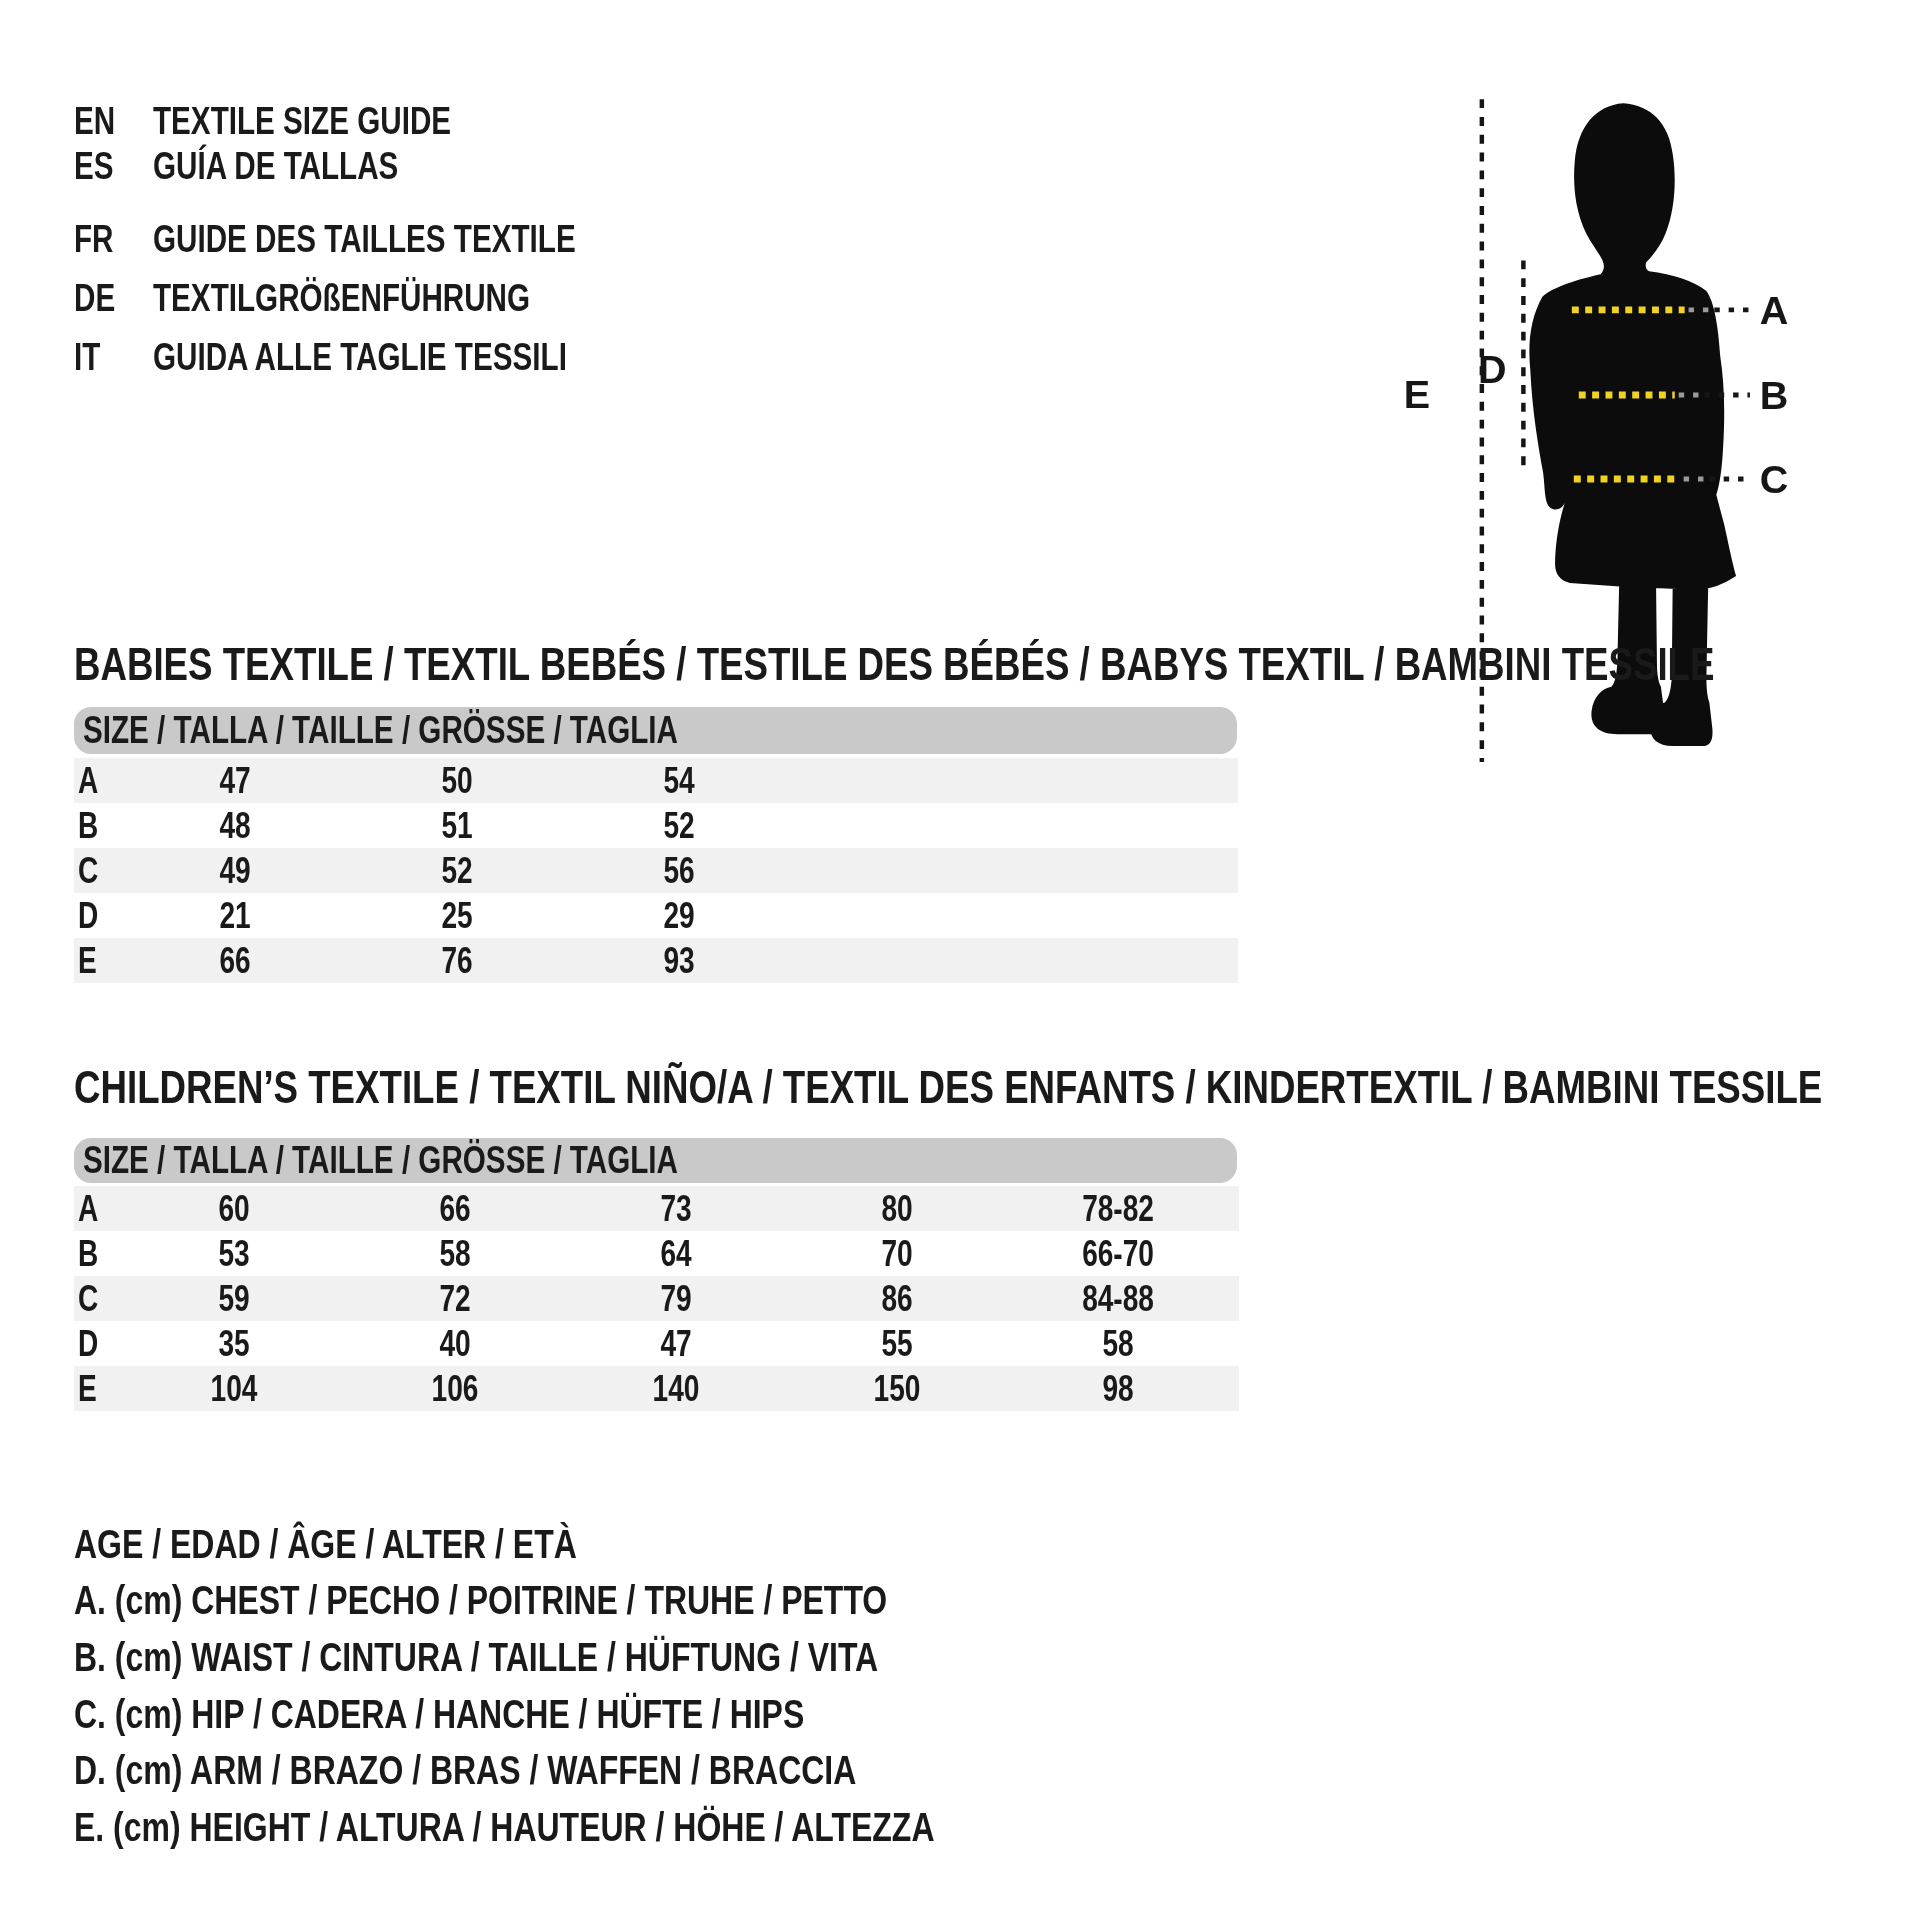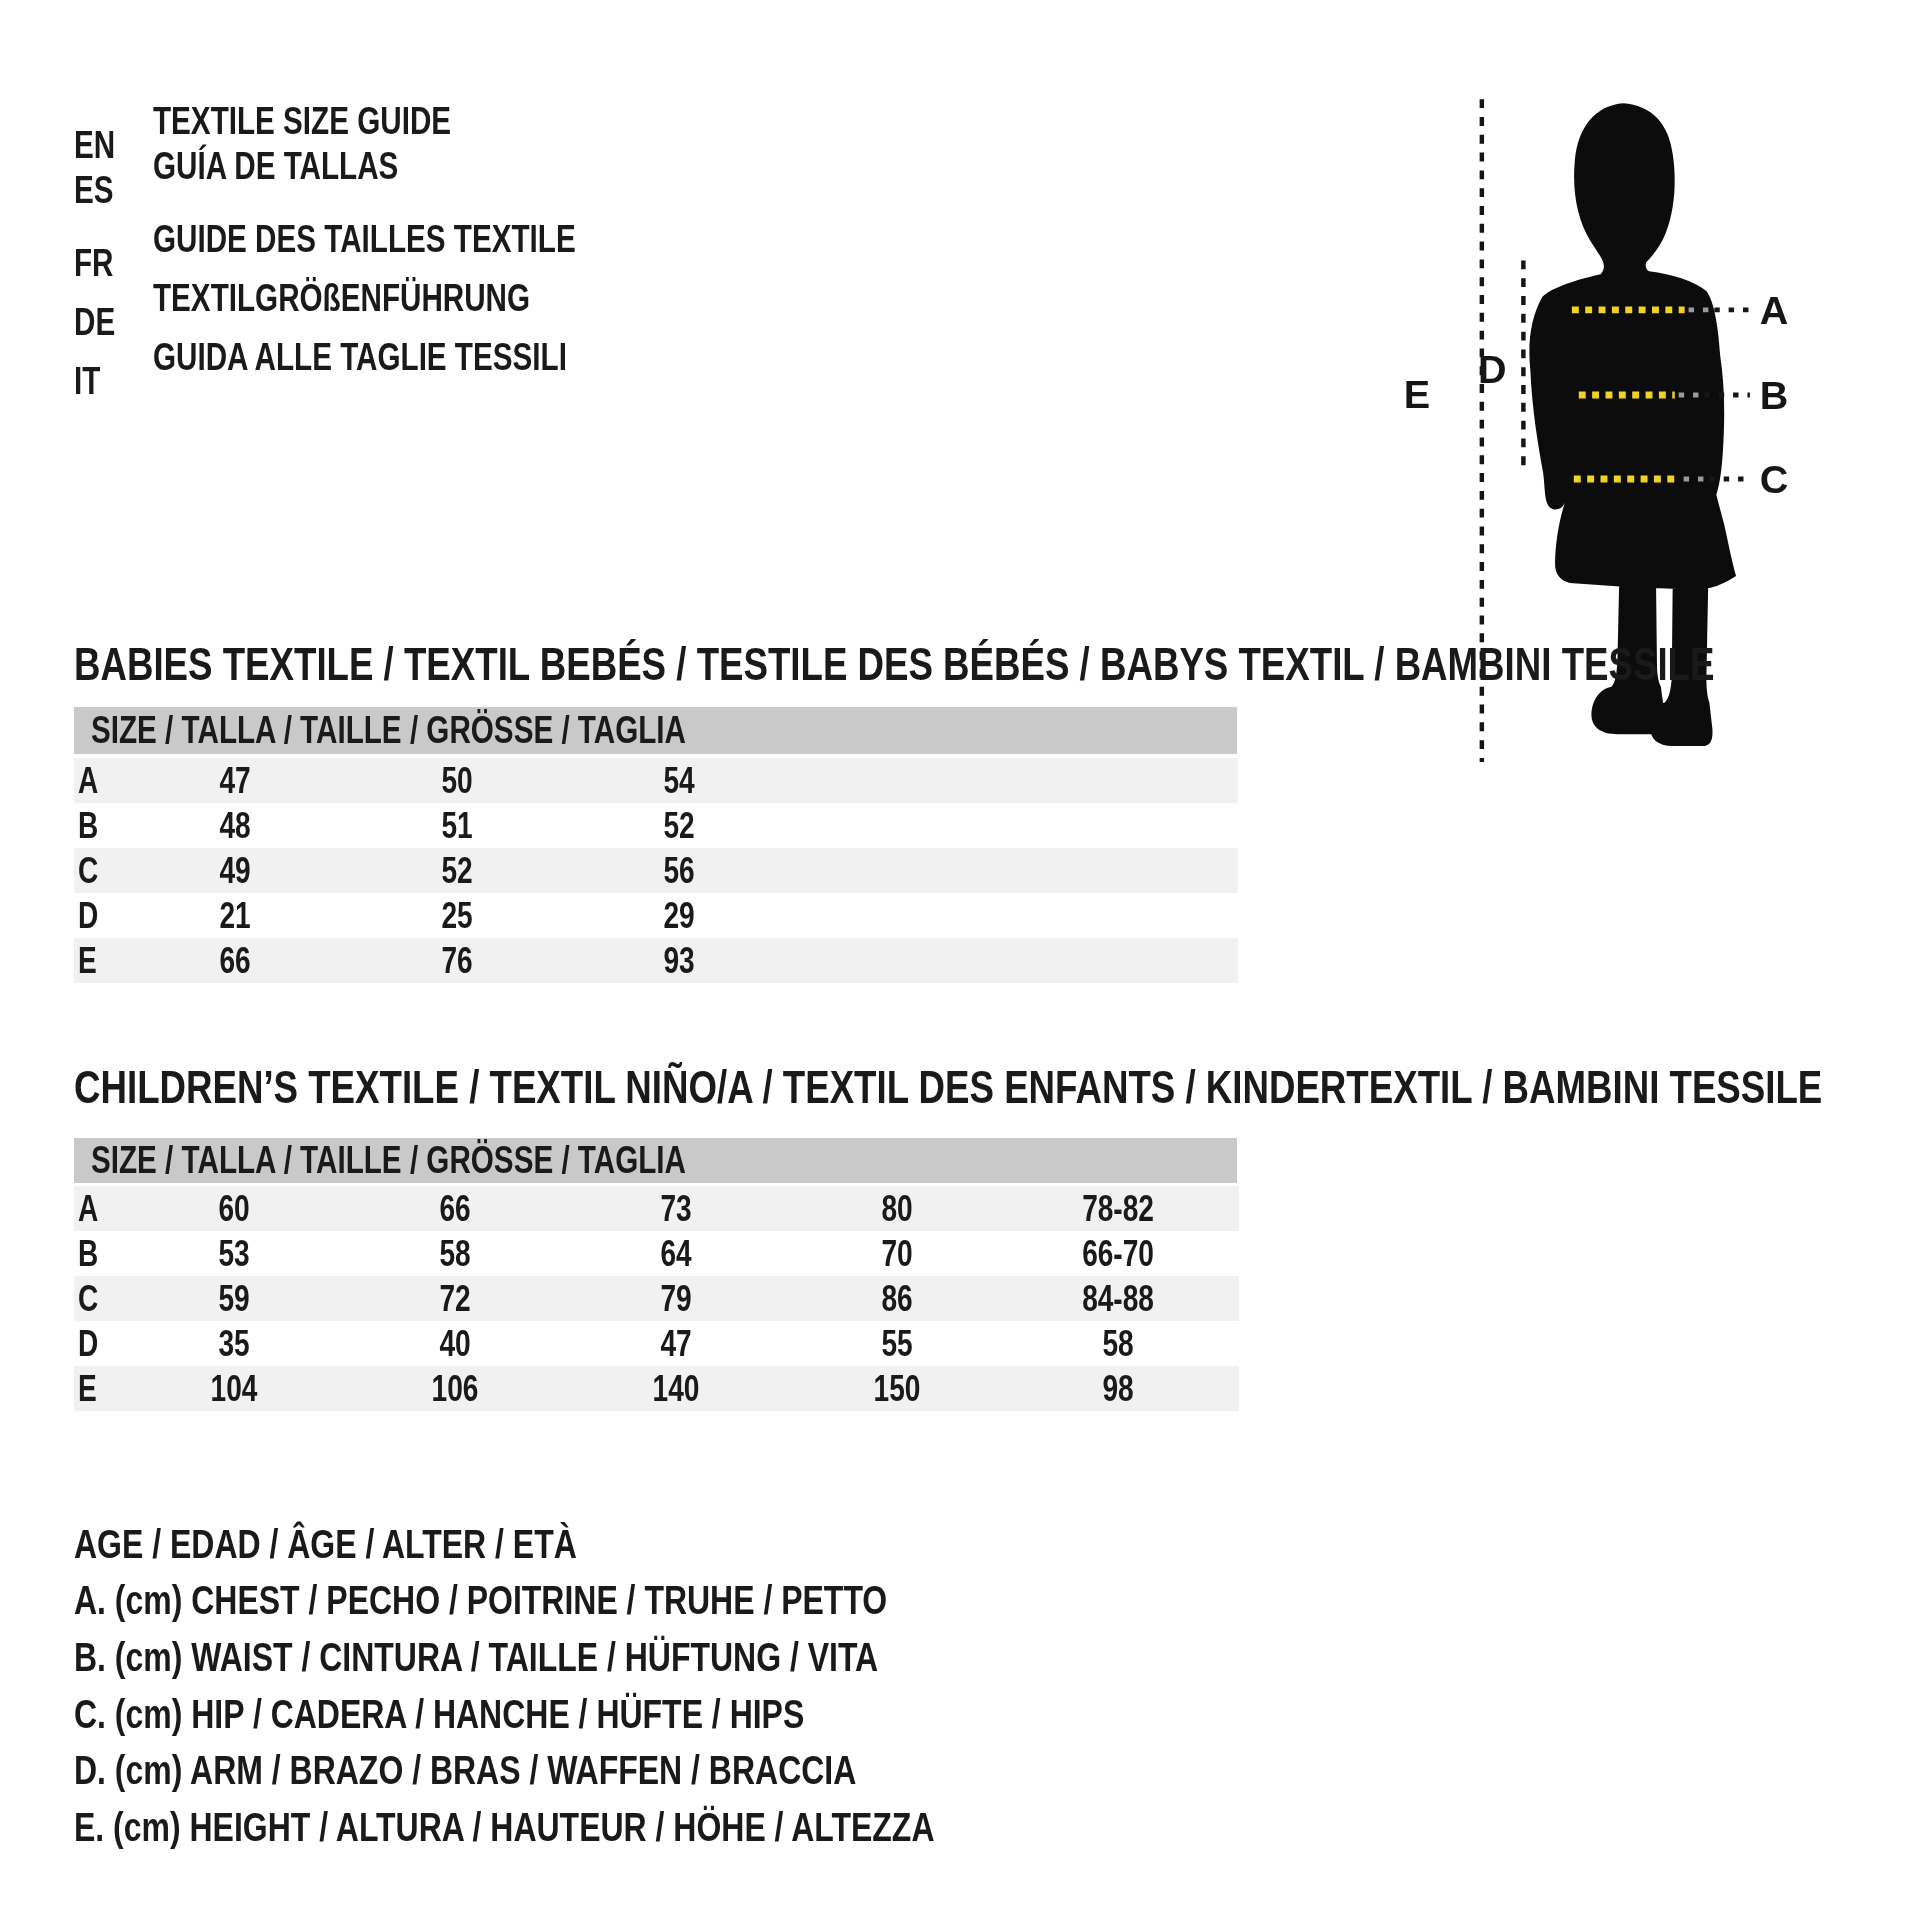--- a/index.html
+++ b/index.html
@@ -6,30 +6,30 @@
   body{
     width:1927px;height:1927px;position:relative;background:#ffffff;
     font-family:"Liberation Sans", sans-serif;color:#1a1a1a;overflow:hidden;
   }
   .cnd{display:inline-block;transform:scaleX(0.78);transform-origin:center;white-space:nowrap;}
   .cnd-l{display:inline-block;transform:scaleX(0.78);transform-origin:0 50%;white-space:nowrap;}
 
   
   .lang-row{position:absolute;left:74px;height:42px;line-height:42px;
     font-size:38px;font-weight:bold;display:flex;white-space:nowrap;}
-  .lang-code{width:79px;flex:none;margin-top:24px;}
+  .lang-code{width:79px;flex:none;}
 
   
   .sec-title{position:absolute;left:74px;height:44px;line-height:44px;
     font-size:47px;font-weight:bold;white-space:nowrap;}
 
   
   .size-bar{position:absolute;left:74px;width:1163px;background:#c9c9c9;
-    display:flex;align-items:center;padding-left:17px;box-sizing:border-box;
-    font-size:38px;font-weight:bold;white-space:nowrap;}
+    display:flex;align-items:center;padding-left:9px;box-sizing:border-box;
+    font-size:38px;font-weight:bold;white-space:nowrap;border-radius:17px;}
 
   
   .size-table{position:absolute;left:74px;border-collapse:collapse;table-layout:fixed;}
   .size-table td{height:45px;text-align:center;vertical-align:middle;
     font-size:36px;font-weight:bold;padding:0;}
   .size-table tr.head td{height:40px;background:#ffffff;}
   .size-table td.rowlabel{text-align:left;padding-left:4px;}
   .size-table tr.stripe td{background:#f1f1f1;}
 
   

